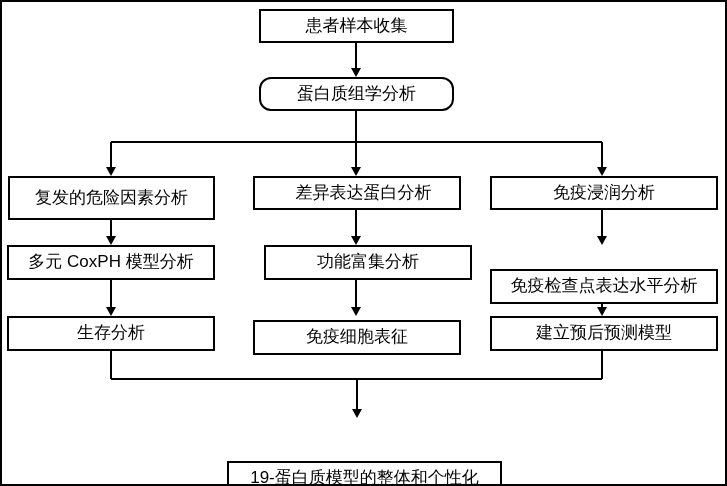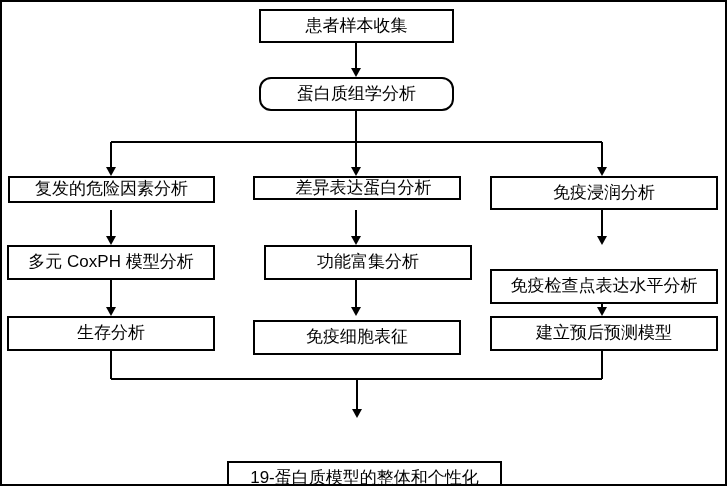--- a/index.html
+++ b/index.html
@@ -72,23 +72,23 @@
       <polygon points="351,307 361,307 356,316"></polygon>
       <polygon points="597,307 607,307 602,316"></polygon>
       <polygon points="352,409 362,409 357,418"></polygon>
     </g>
   </svg>
 
   <div class="node" style="left:259px; top:9px;  width:195px; height:34px;text-align:right;">患者样本收集</div>
 
   <div class="node" style="left:259px; top:77px; width:195px; height:34px;border-radius:12px;">蛋白质组学分析</div>
 
-  <div class="node" style="left:8px;   top:176px; width:207px; height:27px;">复发的危险因素分析</div>
+  <div class="node" style="left:8px;   top:176px; width:207px; height:44px;">复发的危险因素分析</div>
 
-  <div class="node" style="left:253px; top:176px; width:208px; height:24px;padding-left:13px;">差异表达蛋白分析</div>
+  <div class="node" style="left:253px; top:176px; width:208px; height:34px;padding-left:13px;">差异表达蛋白分析</div>
 
   <div class="node" style="left:490px; top:176px; width:228px; height:34px;">免疫浸润分析</div>
 
   <div class="node" style="left:7px;   top:245px; width:208px; height:35px;">多元 CoxPH 模型分析</div>
 
   <div class="node" style="left:264px; top:245px; width:208px; height:35px;">功能富集分析</div>
 
   <div class="node" style="left:490px; top:245px; width:228px; height:35px;margin-top:24px;">免疫检查点表达水平分析</div>
 
   <div class="node" style="left:7px;   top:316px; width:208px; height:35px;font-family:Liberation Serif, serif;">生存分析</div>

